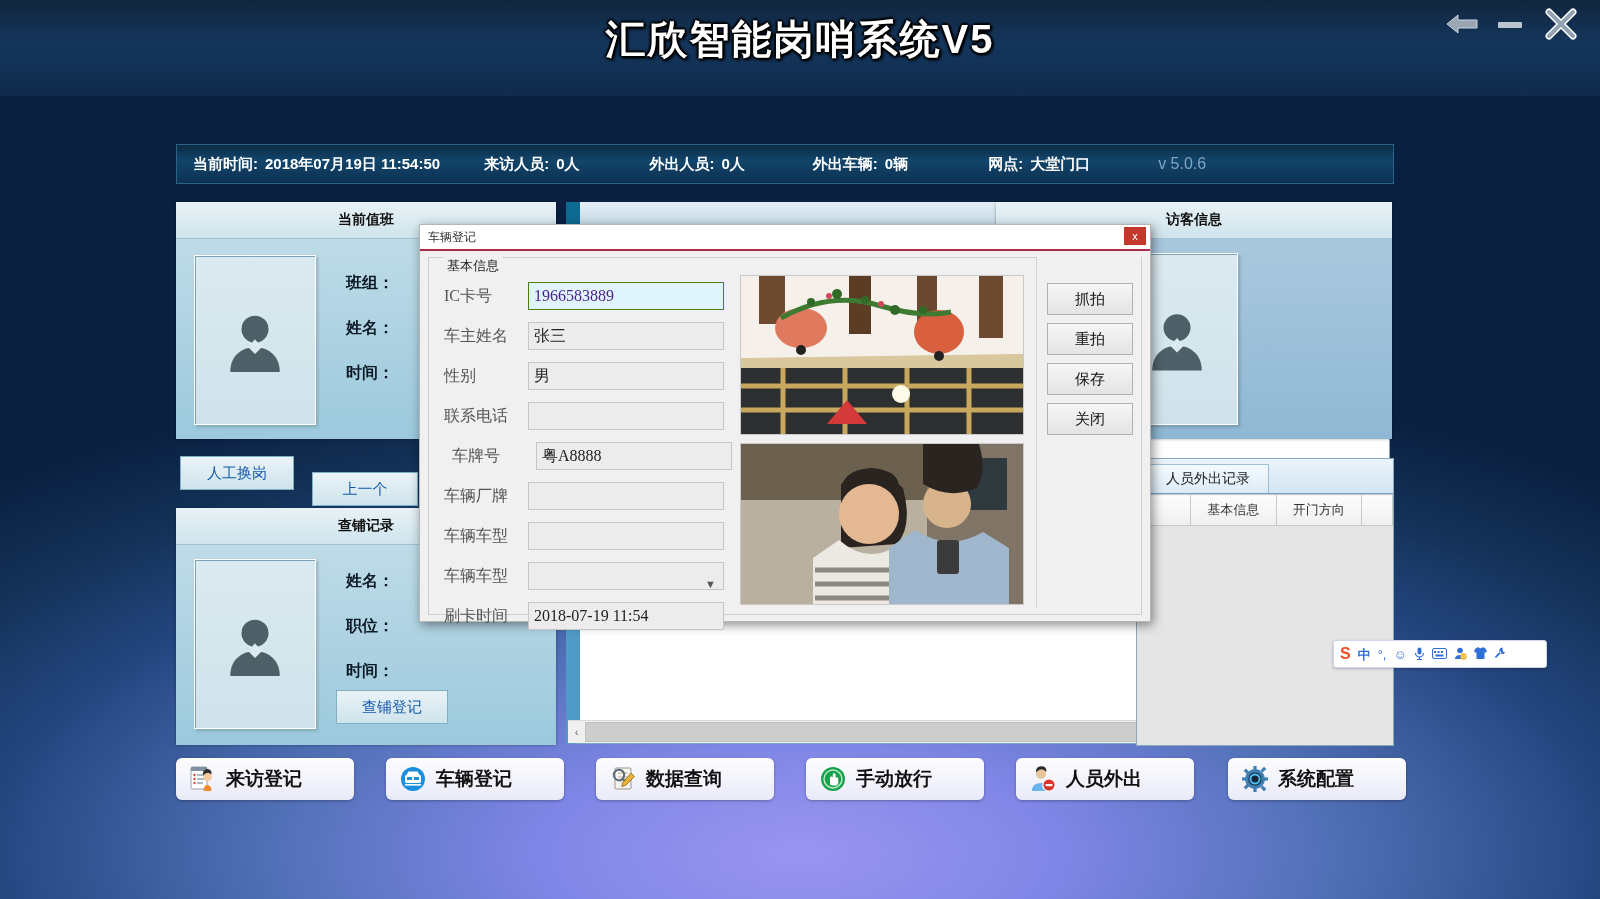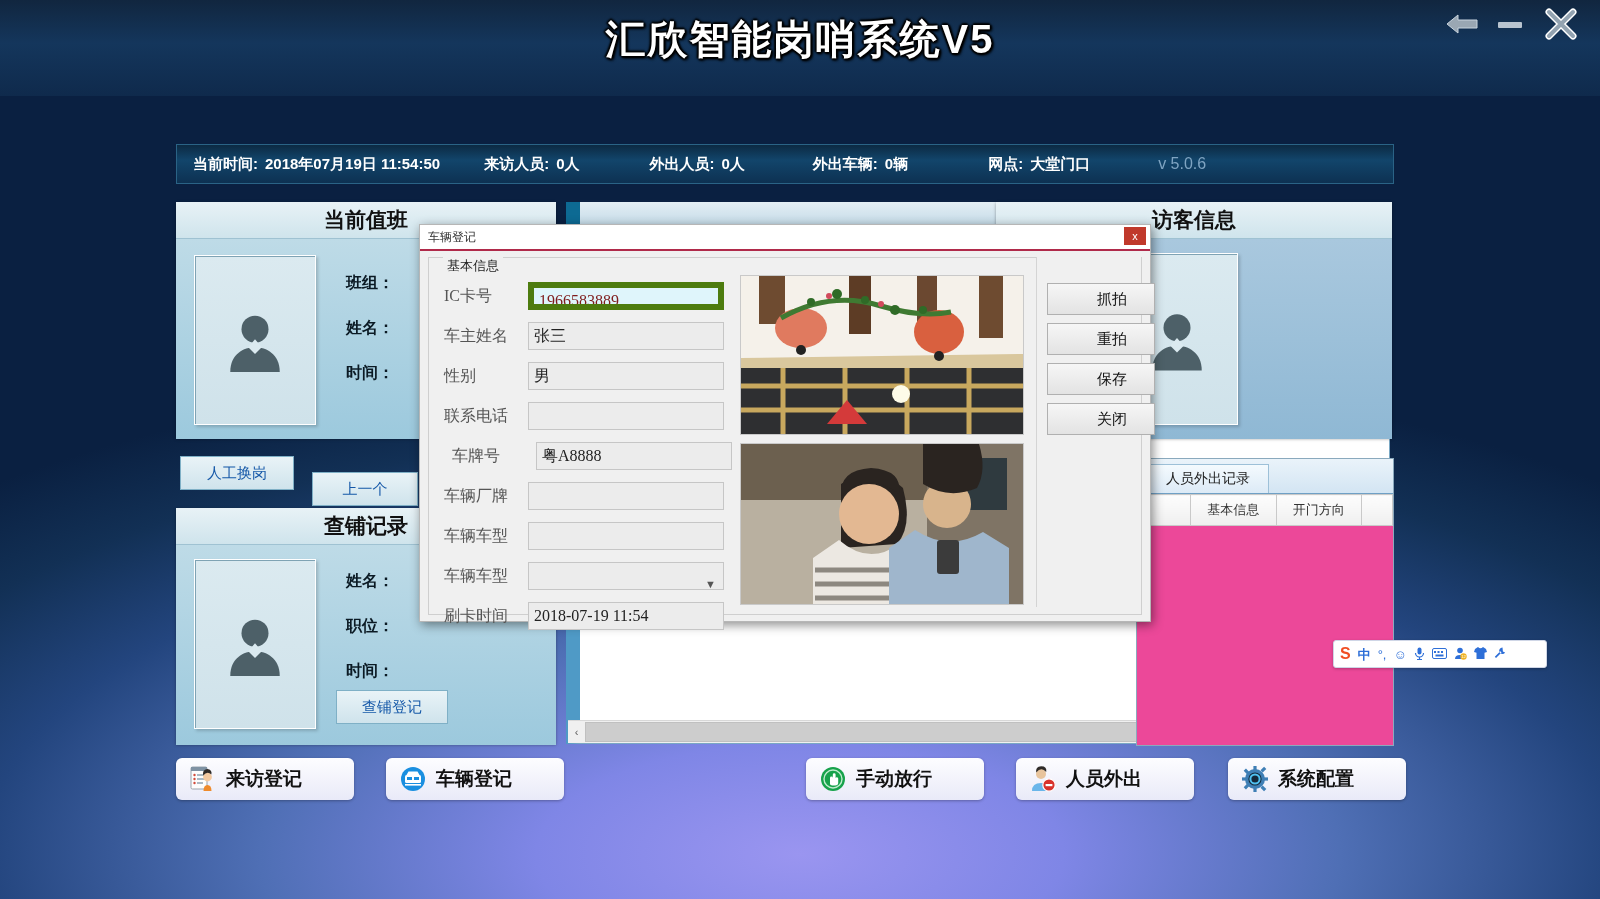--- a/index.html
+++ b/index.html
@@ -45,21 +45,21 @@
   #st-visitors{margin-left:44px;}
   #st-out{margin-left:70px;}
   #st-cars{margin-left:68px;align-items:flex-end;}
   #st-site{margin-left:80px;}
   #st-ver{margin-left:68px;font-weight:normal;font-size:16px;color:#7fa4c2;}
 
   
   .panel-title{
     height:36px;
     background:linear-gradient(180deg,#e8f2f6 0%,#cfe4ec 100%);
-    color:#111;font-size:21px;font-weight:bold;
+    color:#111;font-size:14px;font-weight:bold;
     display:flex;align-items:center;justify-content:center;
     border-bottom:1px solid #9fc2d2;
   }
   .panel-body{
     background:linear-gradient(180deg,#bedbe7 0%,#9cc9dd 100%);
   }
 
   #panel-duty{position:absolute;left:176px;top:202px;width:380px;height:236px;
     box-shadow:0 1px 3px rgba(0,0,0,.35);}
   #panel-duty .panel-body{height:200px;position:relative;}
@@ -105,21 +105,21 @@
   #center-hscroll{
     position:absolute;left:568px;top:720px;width:820px;height:22px;
     background:#f0f0f0;border-top:1px solid #d8d8d8;display:flex;align-items:center;
   }
   .sb-arrow{width:17px;height:20px;display:flex;align-items:center;justify-content:center;
     font-size:11px;color:#606060;background:#f0f0f0;cursor:pointer;}
   .sb-thumb{height:18px;background:#cdcdcd;border:1px solid #c0c0c0;cursor:pointer;}
 
   
   #panel-records{position:absolute;left:1136px;top:458px;width:256px;height:286px;
-    background:#ec4899;border:1px solid #8aa9bd;}
+    background:#e5e5e5;border:1px solid #8aa9bd;}
   #records-tabstrip{height:34px;background:linear-gradient(180deg,#eaf3fa 0%,#d3e5f3 100%);
     border-bottom:1px solid #6fa0c5;display:flex;align-items:flex-end;}
   #records-tab{height:28px;padding:0 18px;display:flex;align-items:center;
     font-size:14px;color:#222;background:linear-gradient(180deg,#f4fafe 0%,#dceaf6 100%);
     border:1px solid #9dc0d8;border-bottom:none;margin-left:10px;cursor:pointer;}
   #records-table{width:100%;border-collapse:collapse;}
   #records-table th{
     background:linear-gradient(180deg,#fdfdfd 0%,#efefef 100%);
     border:1px solid #c9c9c9;font-size:13px;font-weight:normal;color:#333;
     height:30px;padding:0 6px;white-space:nowrap;}
@@ -152,35 +152,35 @@
   .frow{position:absolute;display:flex;align-items:center;height:30px;}
   .flabel{width:84px;text-align:left;font-size:16px;color:#555;
     font-family:"Liberation Serif","DejaVu Serif",serif;}
   .finput{
     width:196px;height:28px;box-sizing:border-box;
     background:#ececec;border:1px solid #c6c6c6;
     font-size:16px;color:#222;padding:0 5px;line-height:26px;
     font-family:"Liberation Serif","DejaVu Serif",serif;
     white-space:nowrap;overflow:hidden;
   }
-  .finput.focused{background:#dff5fb;border:6px solid #4d7c0f;color:#7f1d1d;}
+  .finput.focused{background:#dff5fb;border:1px solid #4d7c0f;color:#4c1d95;}
   .fselect{position:relative;}
   .fselect .chev{position:absolute;right:7px;top:8px;font-size:11px;color:#555;}
 
   #photo-top{position:absolute;left:320px;top:24px;width:282px;height:158px;
     border:1px solid #c9c9c9;background:#ddd;overflow:hidden;}
   #photo-bot{position:absolute;left:320px;top:192px;width:282px;height:160px;
     border:1px solid #c9c9c9;background:#ddd;overflow:hidden;}
   #btncol{position:absolute;left:616px;top:6px;width:104px;height:350px;
     border-left:1px solid #d4d4d4;background:#f0f0f0;}
   .dlg-btn{
     position:absolute;left:10px;width:84px;height:30px;
     background:linear-gradient(180deg,#f6f6f6 0%,#e3e3e3 100%);
     border:1px solid #b0b0b0;font-size:15px;color:#111;
-    display:flex;align-items:center;justify-content:center;cursor:pointer;padding-left:22px;
+    display:flex;align-items:center;justify-content:center;cursor:pointer;
   }
 
   
   #toolbar{position:absolute;left:176px;top:758px;width:1216px;height:48px;}
   .tb-btn{
     position:absolute;height:42px;
     background:linear-gradient(180deg,#fdfdff 0%,#e9eaf8 100%);
     border-radius:6px;box-shadow:0 1px 3px rgba(0,0,0,.3);
     display:flex;align-items:center;padding-left:14px;cursor:pointer;
   }
@@ -498,20 +498,32 @@
       <path d="M6.5 9 L8.5 5.5 H17.5 L19.5 9 Z" fill="#fff"></path>
       <rect x="5" y="18" width="16" height="1.6" fill="#fff"></rect>
       <g fill="#1a8fe0">
           <rect x="7" y="11" width="5" height="3"></rect>
           <rect x="14" y="11" width="5" height="3"></rect>
         </g>
     </svg>
     <span class="tb-lbl">车辆登记</span>
   </div>
 
+  <div class="tb-btn" style="left:420px;width:164px;">
+    <svg class="tb-ico" viewBox="0 0 26 26">
+      <rect x="5" y="2" width="16" height="21" rx="1" fill="#f6f4ee" stroke="#9b9588"></rect>
+      <g stroke="#b9b2a3" stroke-width="1.2">
+          <path d="M8 7h10 M8 11h10 M8 15h7"></path>
+        </g>
+      <circle cx="9" cy="9" r="5.2" fill="none" stroke="#5c6b7a" stroke-width="2"></circle>
+      <path d="M12.6 12.6 L16 16" stroke="#5c6b7a" stroke-width="2.4"></path>
+      <path d="M21 7 L24.5 10.5 L15.5 19.5 L11.8 20.5 L12.8 16.8 Z" fill="#e8b53a" stroke="#9a7a20"></path>
+    </svg>
+    <span class="tb-lbl">数据查询</span>
+  </div>
 
   <div class="tb-btn" style="left:630px;width:164px;">
     <svg class="tb-ico" viewBox="0 0 26 26">
       <circle cx="13" cy="13" r="12" fill="#17a24b"></circle>
       <circle cx="13" cy="13" r="9" fill="none" stroke="#bfeccd" stroke-width="1.4"></circle>
       <path d="M10 18 v-6 a1.4 1.4 0 0 1 2.8 0 v-3.4 a1.4 1.4 0 0 1 2.8 0 v3.4 a1.4 1.4 0 0 1 2.6 0.6 v4.4 q0 2.4 -3 2.4 h-3 q-2.2 0 -2.2 -1.4z" fill="#ffffff"></path>
     </svg>
     <span class="tb-lbl">手动放行</span>
   </div>
 

